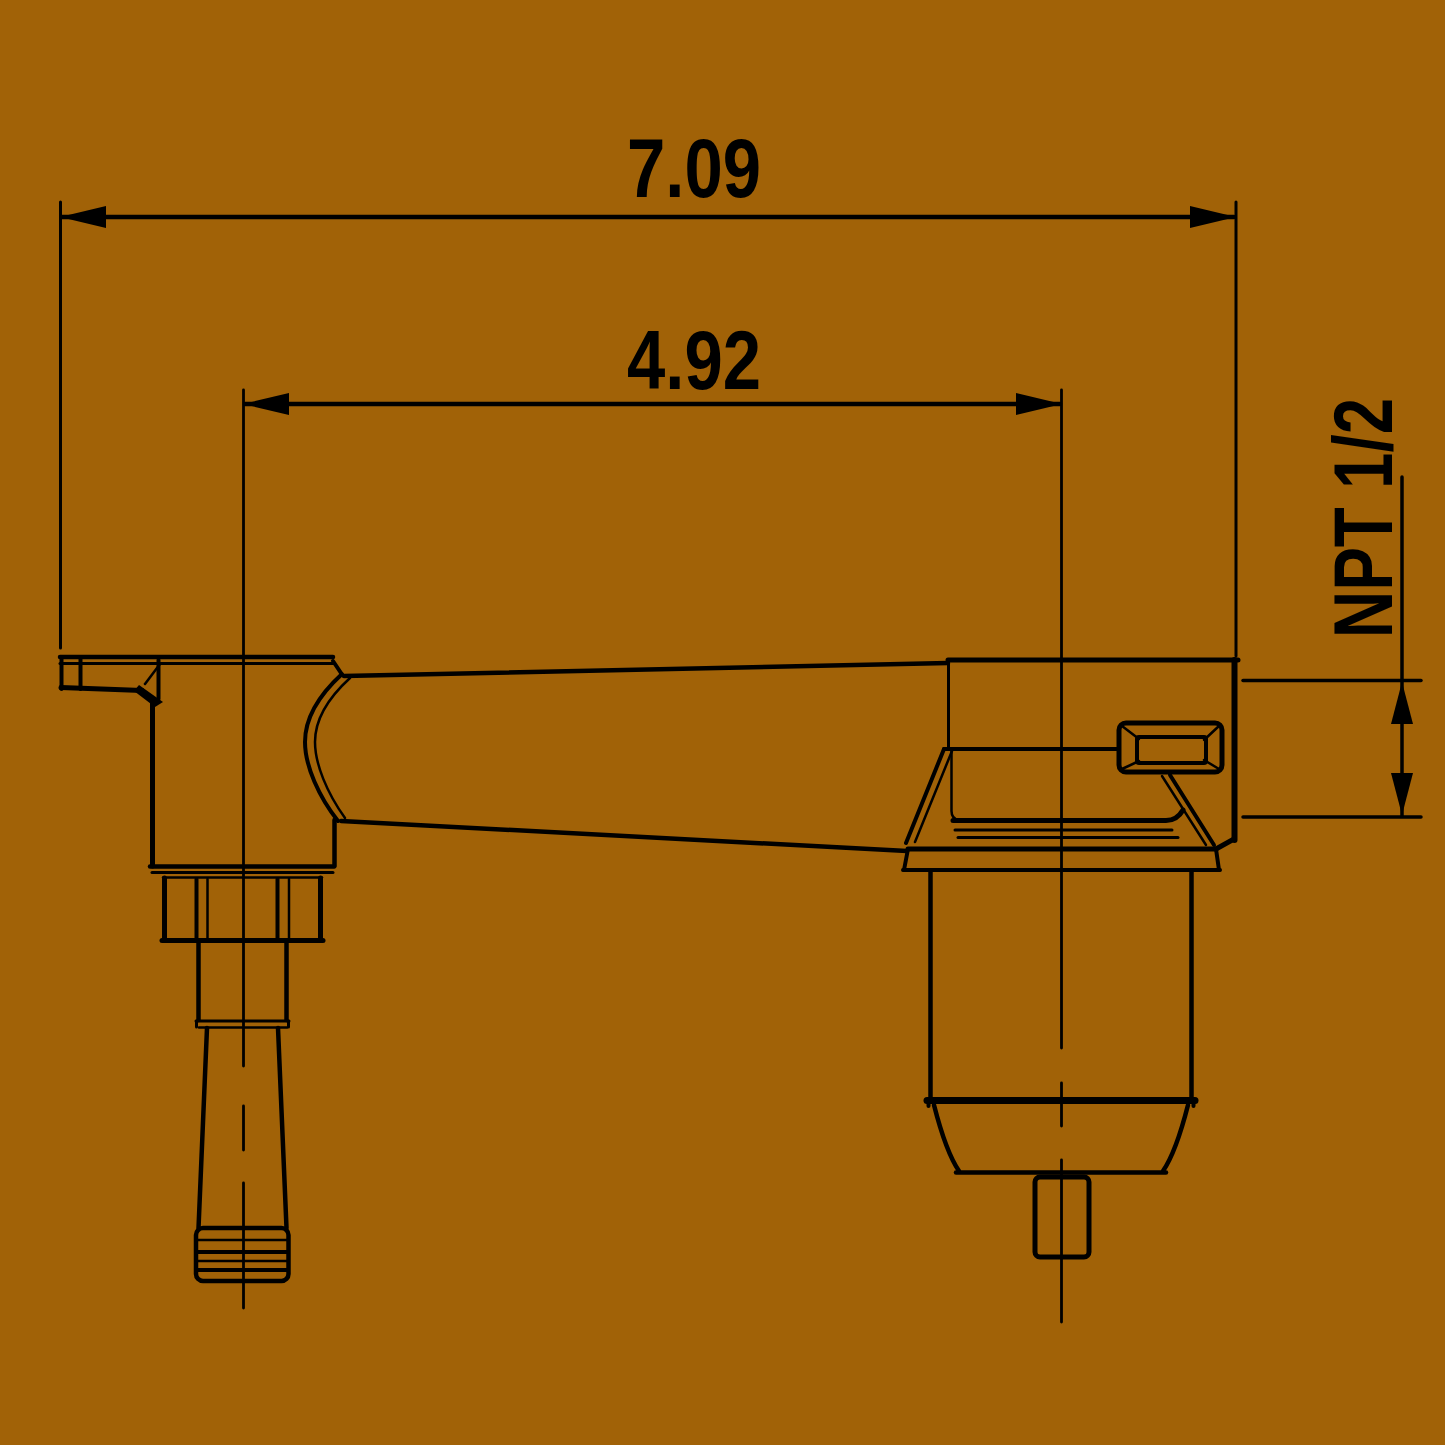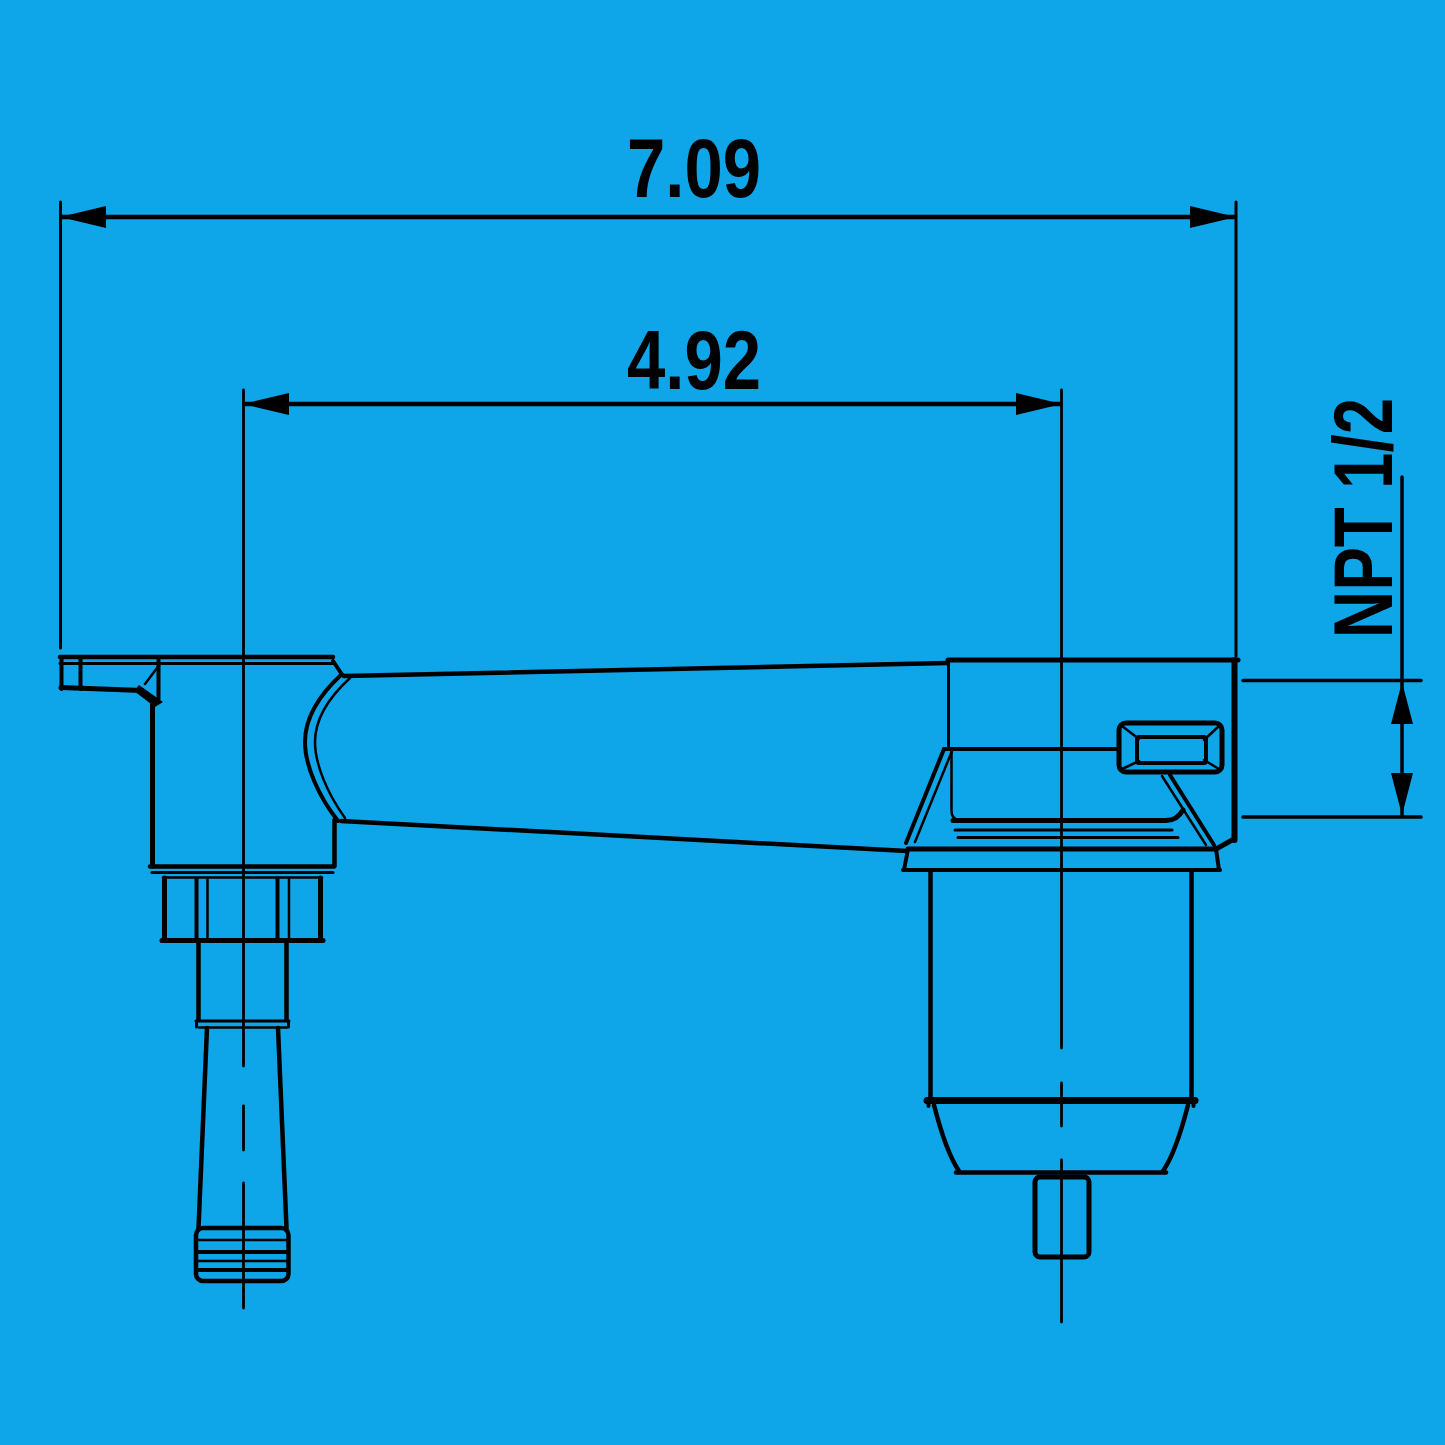--- a/index.html
+++ b/index.html
@@ -3,21 +3,21 @@
 <meta charset="utf-8">
 <style>
   html, body {
     margin: 0;
     padding: 0;
     background: #ffffff;
   }
   .stage {
     width: 1445px;
     height: 1445px;
-    background: #0ea5e9;
+    background: #a16207;
     position: relative;
     overflow: hidden;
   }
   svg { display: block; }
   .dim-text {
     font-family: "Liberation Sans", sans-serif;
     font-weight: 700;
     font-size: 84px;
   }
 </style>

